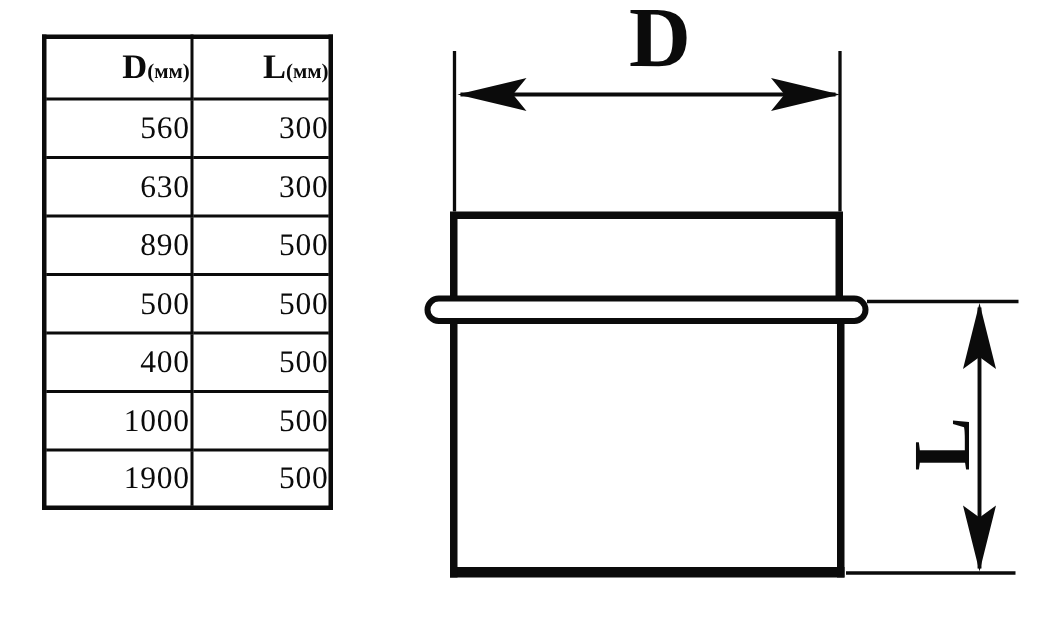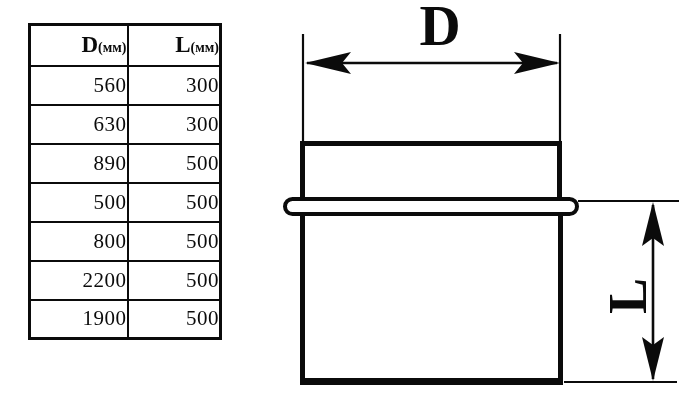--- a/index.html
+++ b/index.html
@@ -147,25 +147,25 @@
       </tr>
       <tr>
         <td>890</td>
         <td>500</td>
       </tr>
       <tr>
         <td>500</td>
         <td>500</td>
       </tr>
       <tr>
-        <td>800</td>
-        <td>500</td>
-      </tr>
-      <tr>
-        <td>2200</td>
+        <td>400</td>
+        <td>500</td>
+      </tr>
+      <tr>
+        <td>1000</td>
         <td>500</td>
       </tr>
       <tr>
         <td>1900</td>
         <td>500</td>
       </tr>
     </tbody>
       </table>
   </div>
 

